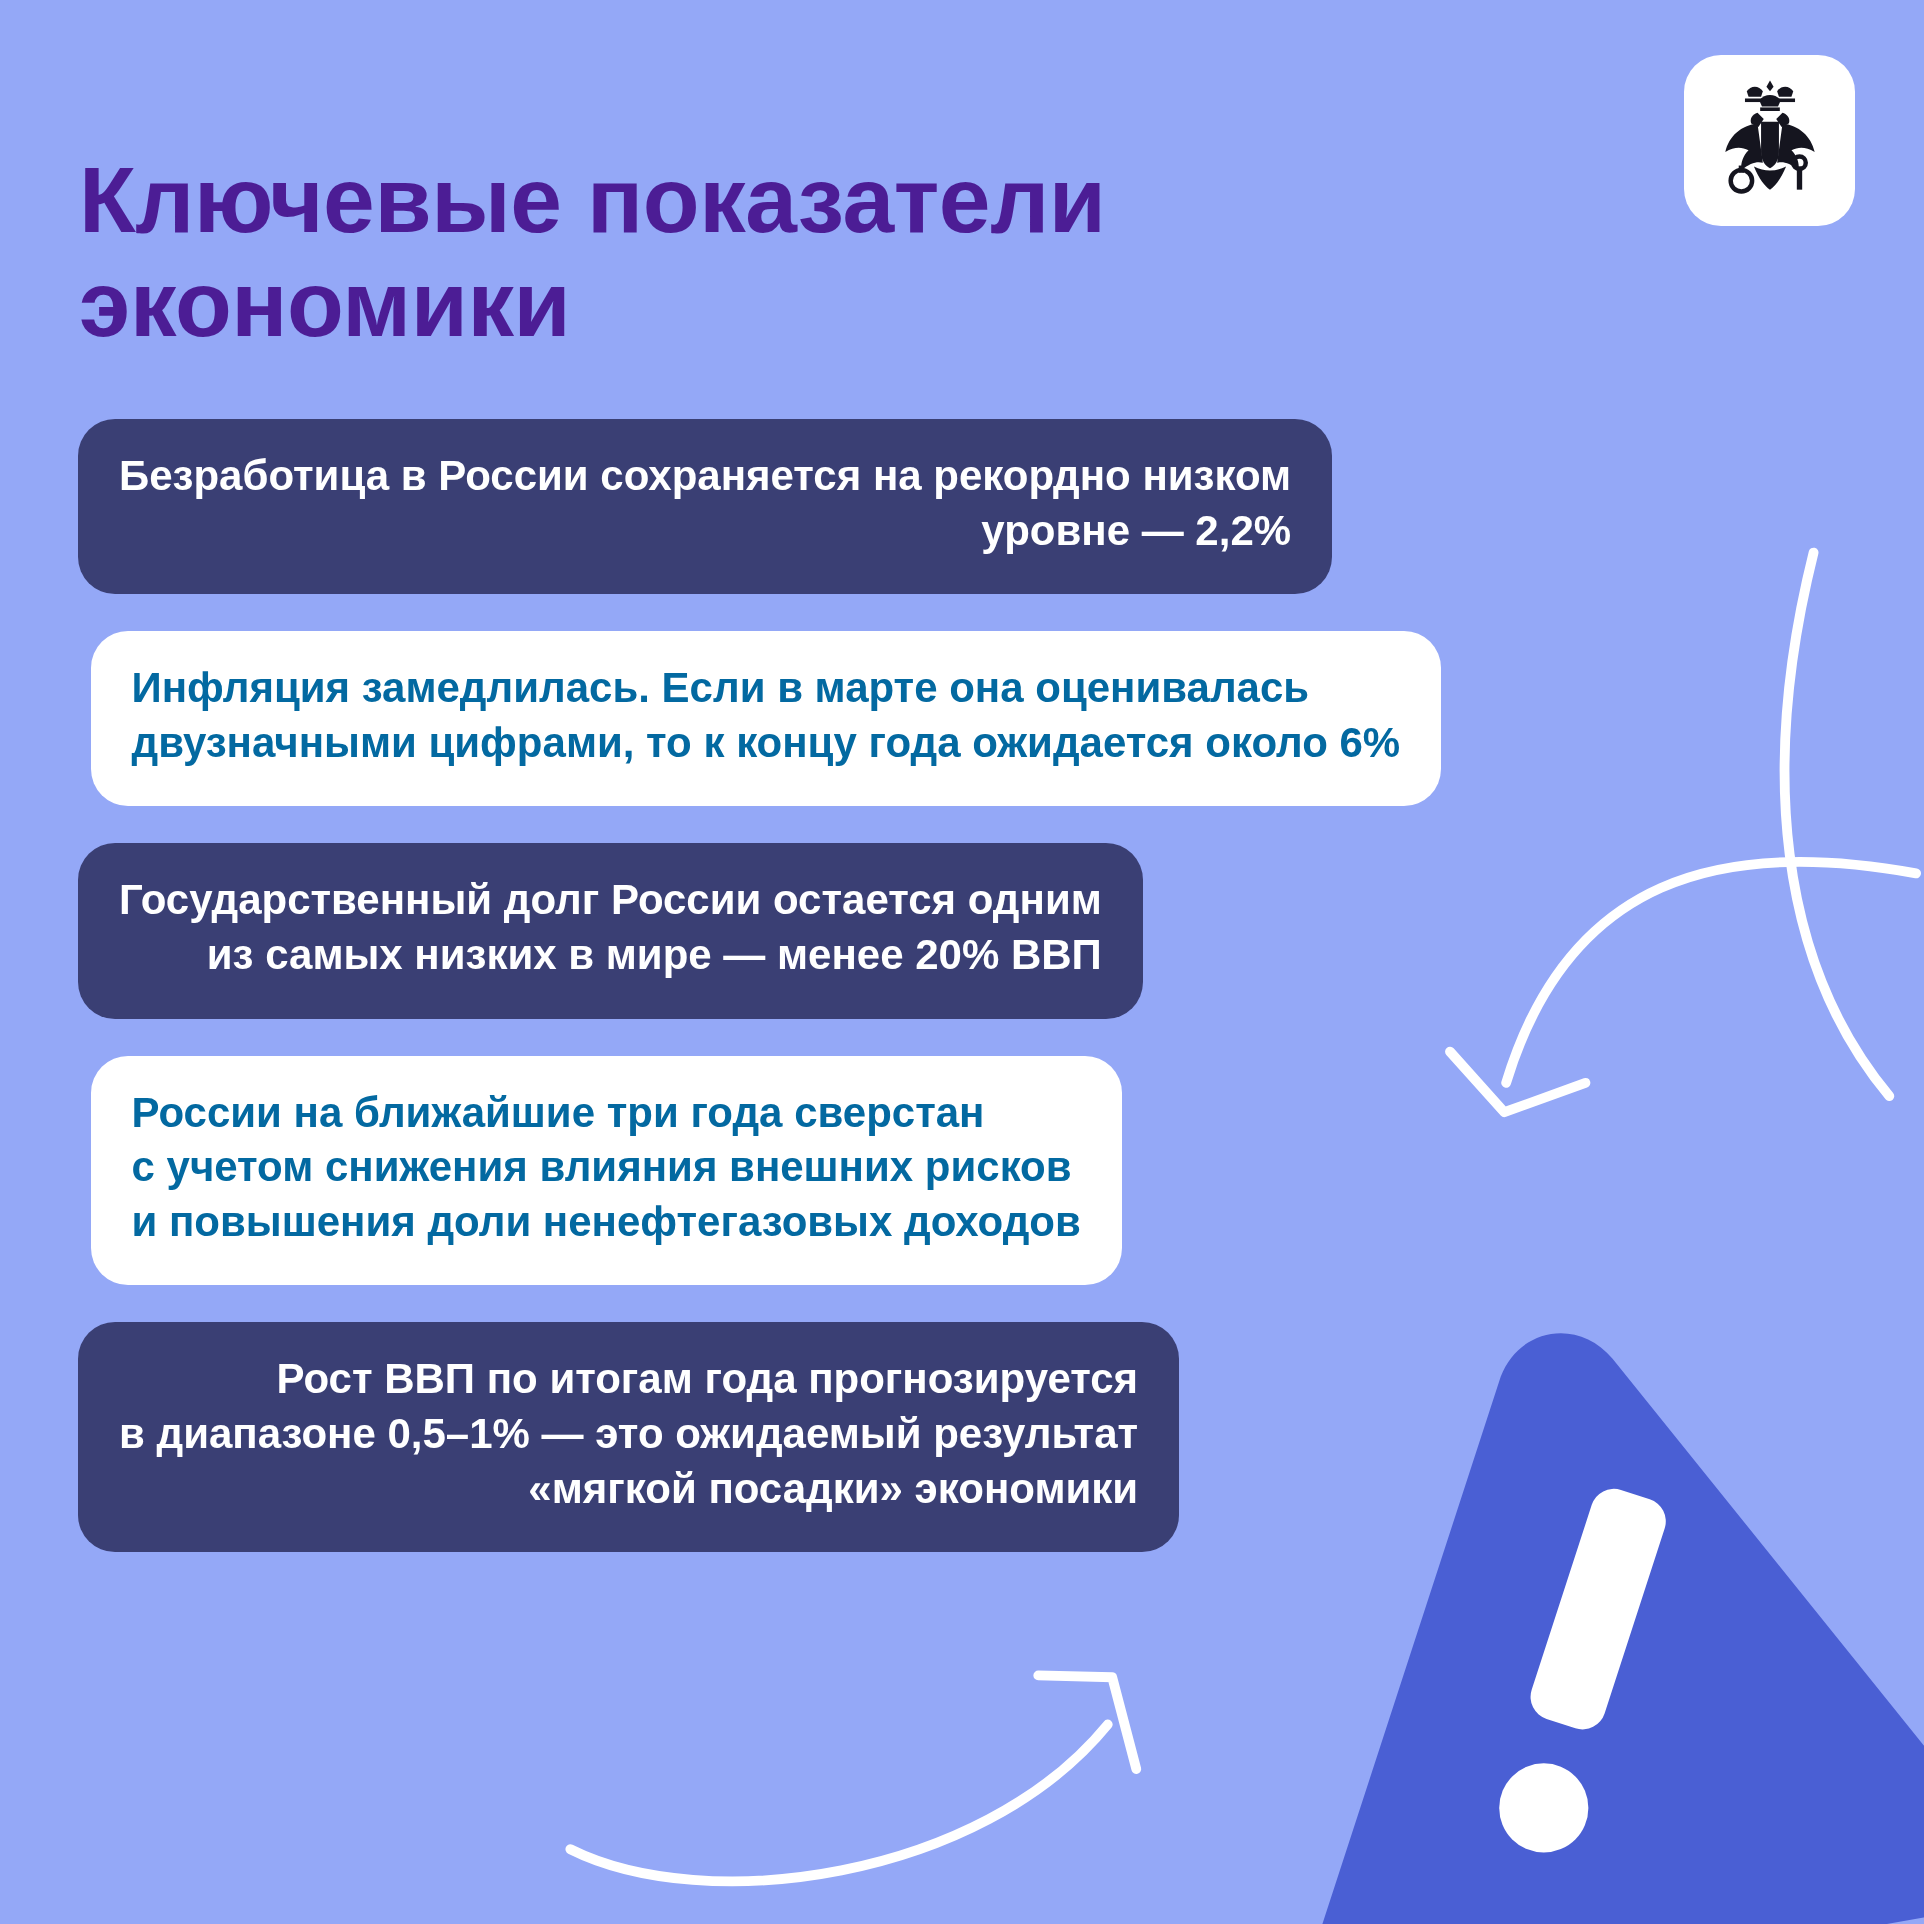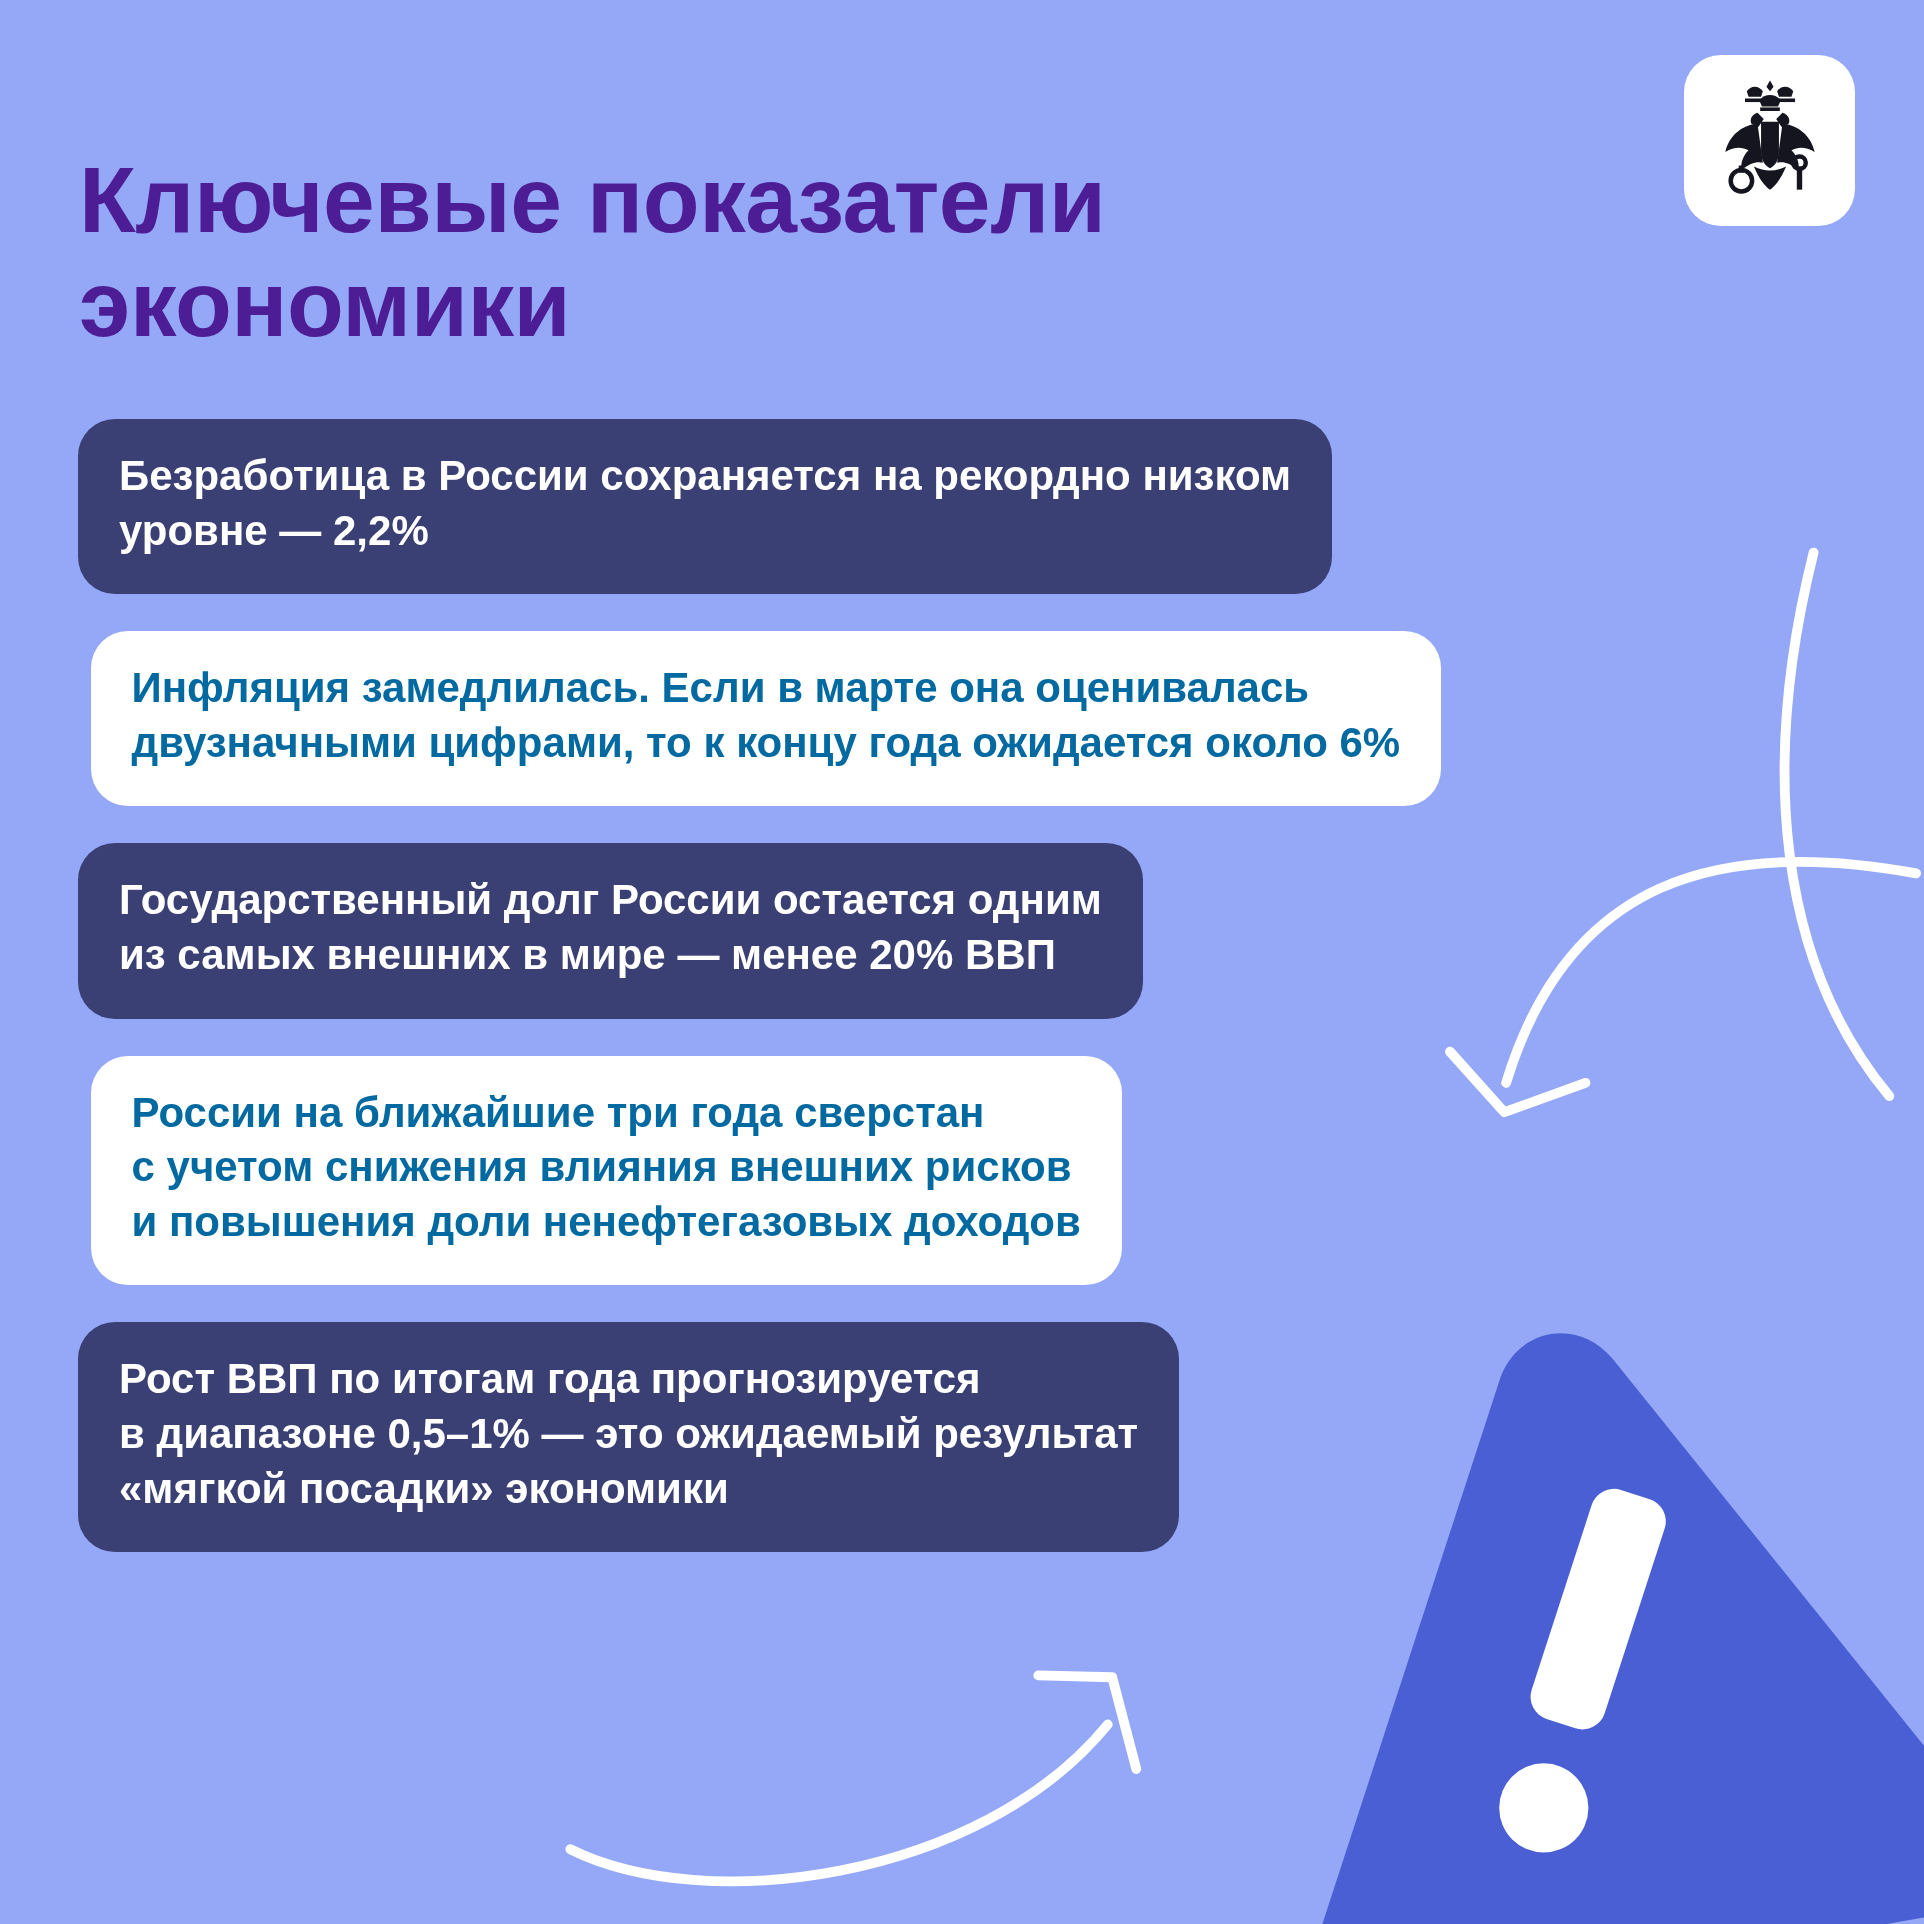--- a/index.html
+++ b/index.html
@@ -83,20 +83,21 @@
     line-height: 1.30;
     font-weight: 600;
     white-space: pre-line;
     margin: 0;
   }
   .card.dark {
     background: #3a3f74;
   }
   .card.dark .card-text {
     color: #ffffff;
+    text-align: right;
   }
   .card.light {
     background: #ffffff;
   }
   .card.light .card-text {
     color: #0369a1;
   }
   .card-row {
     display: block;
   }
@@ -182,21 +183,21 @@
 
   <div class="card dark" id="card-0">
     <p class="card-text"><span class="card-row">Безработица в России сохраняется на рекордно низком</span><span class="card-row"><span>уровне — </span><span class="hl">2,2%</span></span></p>
   </div>
 
   <div class="card light" id="card-1">
     <p class="card-text"><span class="card-row">Инфляция замедлилась. Если в марте она оценивалась</span><span class="card-row"><span>двузначными цифрами, то к концу года ожидается около </span><span class="hl">6%</span></span></p>
   </div>
 
   <div class="card dark" id="card-2">
-    <p class="card-text"><span class="card-row">Государственный долг России остается одним</span><span class="card-row"><span>из самых внешних в мире — </span><span class="hl">менее 20% ВВП</span></span></p>
+    <p class="card-text"><span class="card-row">Государственный долг России остается одним</span><span class="card-row"><span>из самых низких в мире — </span><span class="hl">менее 20% ВВП</span></span></p>
   </div>
 
   <div class="card light" id="card-3">
     <p class="card-text"><span class="card-row">России на ближайшие три года сверстан</span><span class="card-row">с учетом снижения влияния внешних рисков
 и повышения доли ненефтегазовых доходов</span></p>
   </div>
 
   <div class="card dark" id="card-4">
     <p class="card-text"><span class="card-row">Рост ВВП по итогам года прогнозируется</span><span class="card-row">в диапазоне 0,5–1% — это ожидаемый результат
 «мягкой посадки» экономики</span></p>

